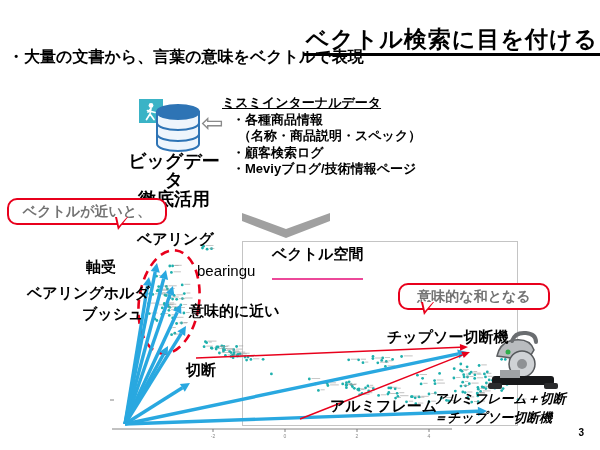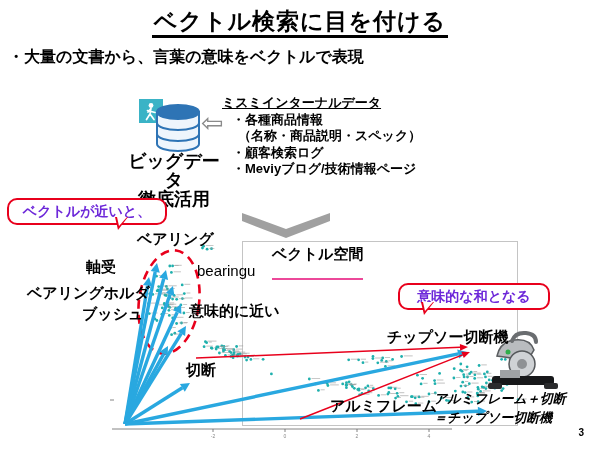--- a/index.html
+++ b/index.html
@@ -1,31 +1,31 @@
 <!DOCTYPE html>
 <html><head>
 <meta charset="utf-8">
 <style>
   html,body{margin:0;padding:0;}
   body{width:600px;height:450px;position:relative;background:#fff;overflow:hidden;
        font-family:"Liberation Sans","DejaVu Sans",sans-serif;color:#000;}
   .abs{position:absolute;}
   
-  #title-wrap{left:0;right:0;top:6px;text-align:center;z-index:4;}
+  #title-wrap{left:0;right:0;top:24px;text-align:right;z-index:4;}
   #title-wrap span{font-size:23px;font-weight:bold;border-bottom:3px solid #000;padding:0 2px 1px 2px;letter-spacing:1px;}
   #bullet{left:8px;top:47px;font-size:16px;font-weight:bold;z-index:4;}
   
   #bigdata-caption{left:120px;top:152px;width:108px;text-align:center;font-size:18px;font-weight:bold;line-height:19px;z-index:4;}
   #left-open-arrow{left:201px;top:110px;font-size:27px;color:#8a8a8a;z-index:4;line-height:27px;}
   #sources{left:222px;top:95px;font-size:13px;font-weight:bold;line-height:16.5px;z-index:4;white-space:nowrap;}
   .src-underline{text-decoration:underline;}
   .src-item{padding-left:10px;}
   .src-item.cont{padding-left:16px;}
   
-  .bubble{border:2.5px solid #e8001c;border-radius:10px;background:#fff;color:#6d28d9;
+  .bubble{border:2.5px solid #e8001c;border-radius:10px;background:#fff;color:#737373;
           font-weight:bold;font-size:14px;text-align:center;line-height:17px;padding:3px 4px;z-index:5;}
   .bubble::before{content:"";position:absolute;bottom:-13px;border:6px solid transparent;
           border-top:13px solid #e8001c;border-left-width:3px;border-right-width:10px;}
   .bubble::after{content:"";position:absolute;bottom:-8px;border:5px solid transparent;
           border-top:9px solid #fff;border-left-width:2px;border-right-width:8px;}
   #bubble-near{left:7px;top:198px;width:148px;}
   #bubble-near::before{left:68%;}
   #bubble-near::after{left:calc(68% + 2px);}
   #bubble-sum{left:398px;top:283px;width:140px;}
   #bubble-sum::before{left:14%;}

